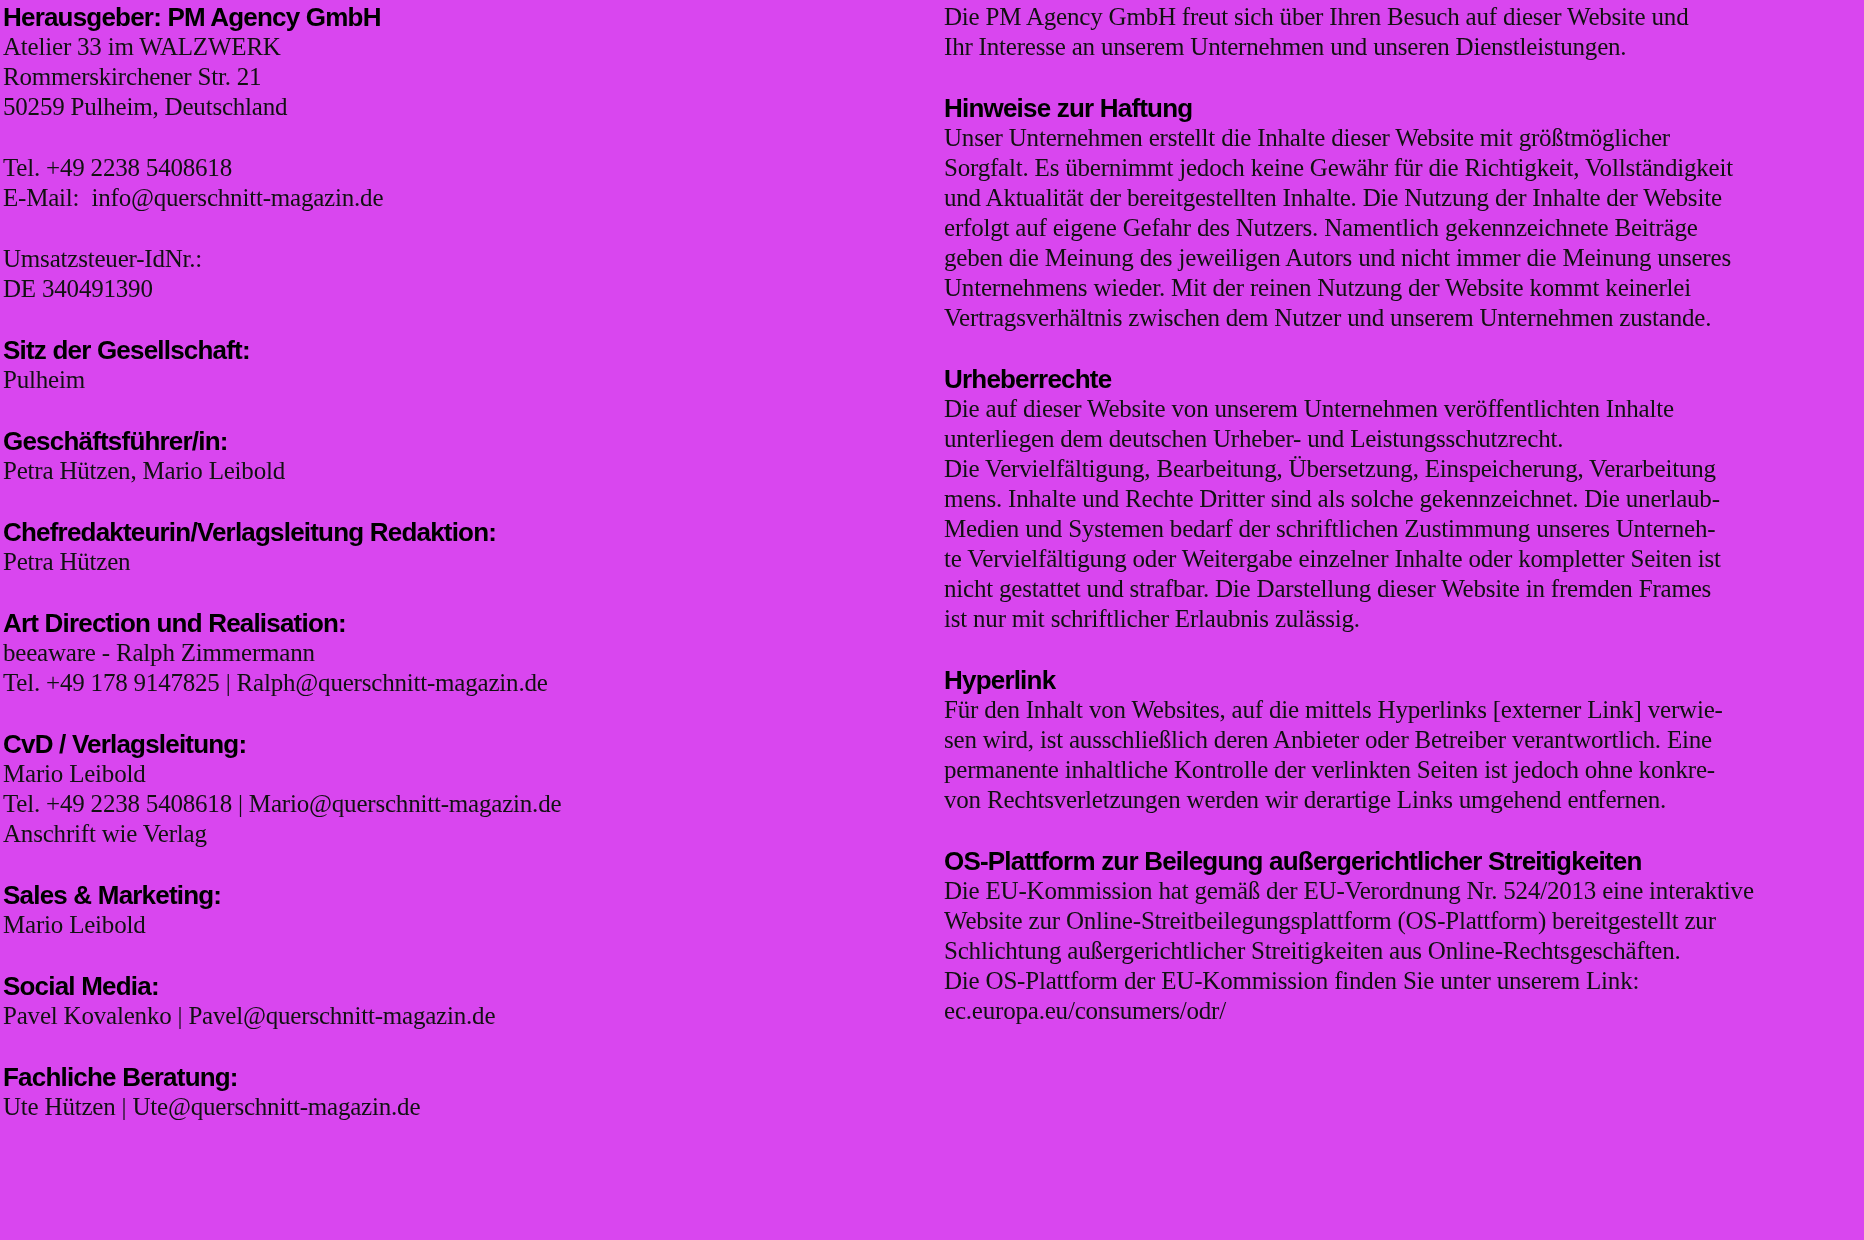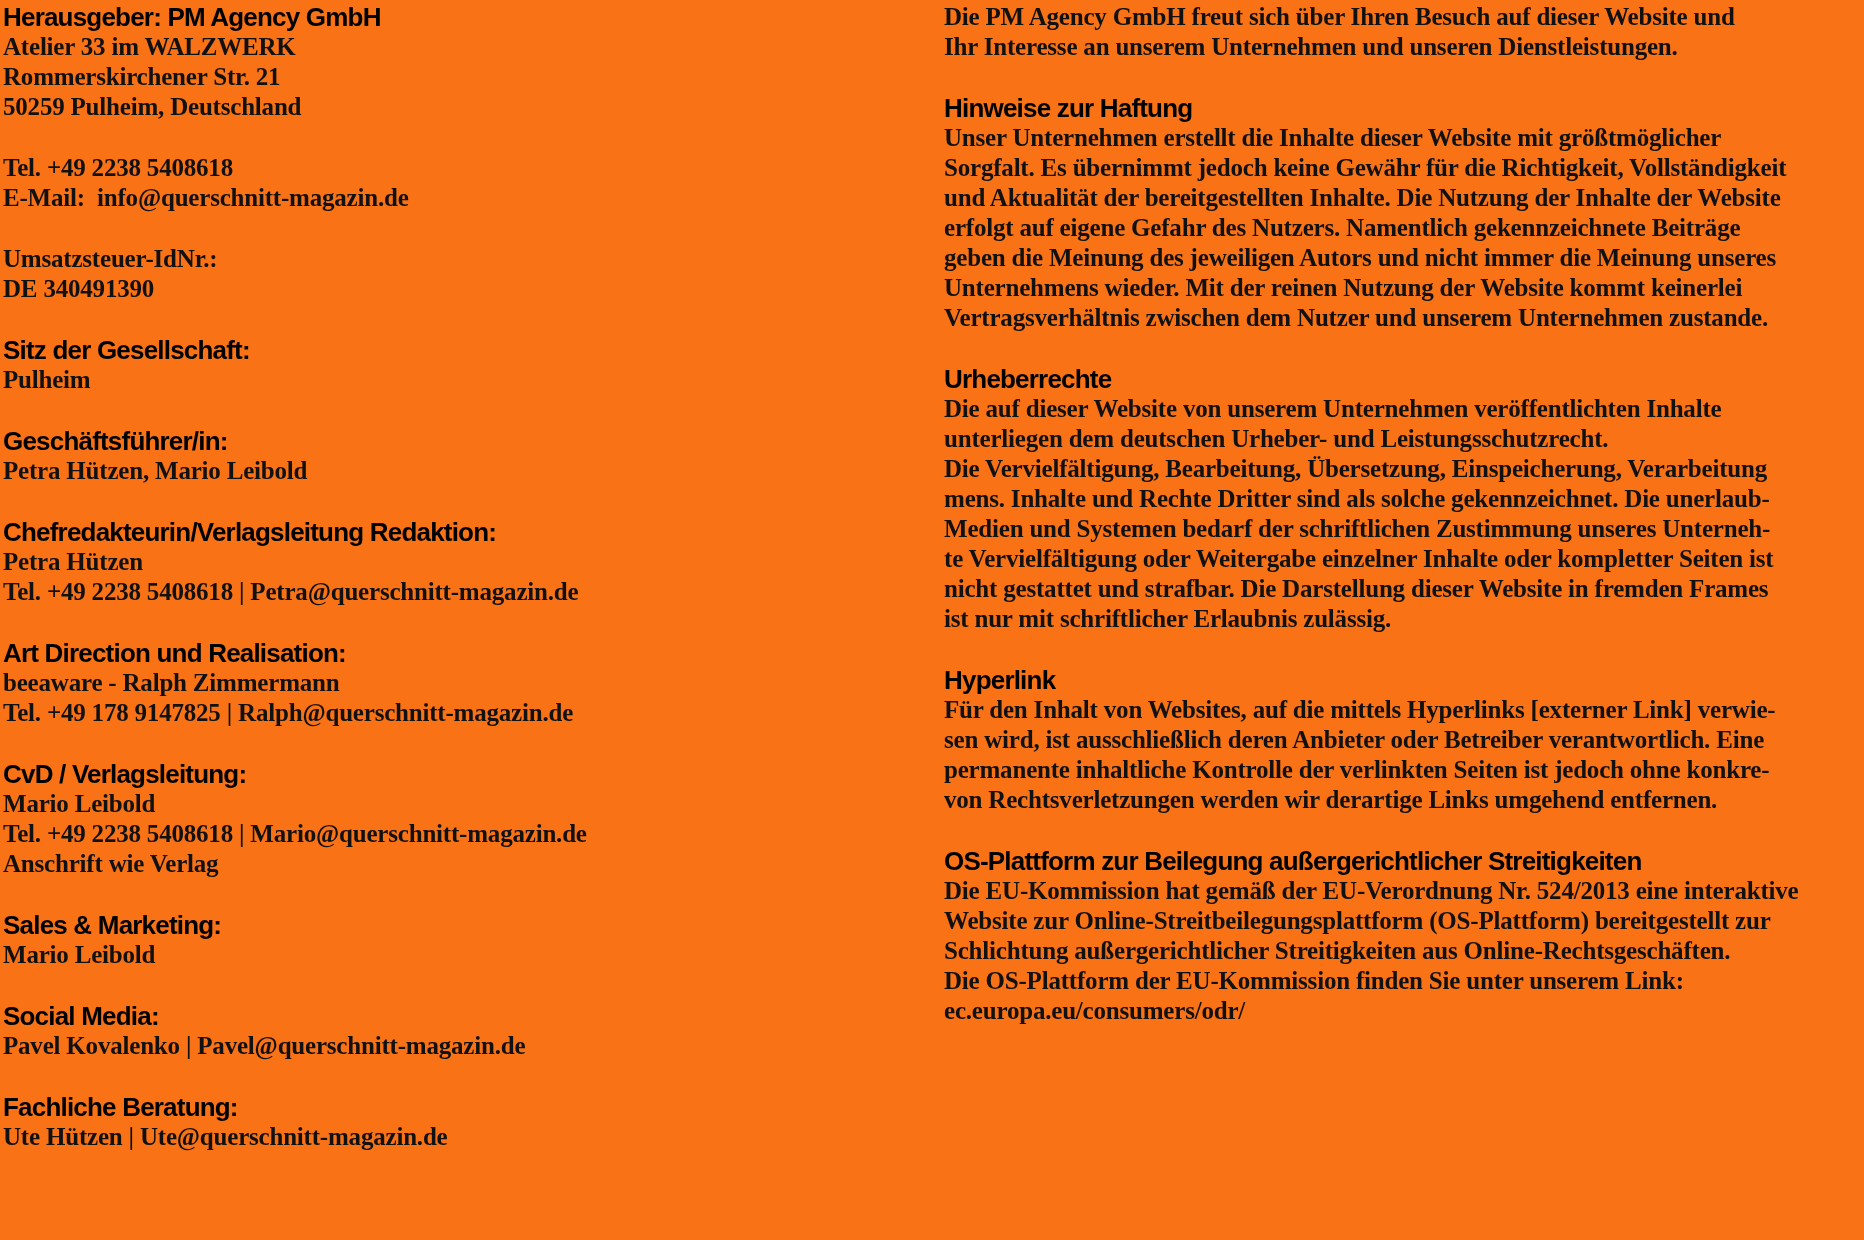--- a/index.html
+++ b/index.html
@@ -4,21 +4,21 @@
 <style>
   html, body {
     margin: 0;
     padding: 0;
     background: #ffffff;
   }
   .page {
     position: relative;
     width: 1864px;
     height: 1240px;
-    background: #f97316;
+    background: #d946ef;
     color: #0b0b0b;
     overflow: hidden;
     font-family: "Liberation Serif", serif;
   }
   .column {
     position: absolute;
     top: 2px;
   }
   .column.left  { left: 3px;   width: 925px; }
   .column.right { left: 944px; width: 918px; }
@@ -35,21 +35,20 @@
     color: #000000;
     white-space: pre;
   }
   .line {
     font-family: "Liberation Serif", serif;
     font-size: 25px;
     line-height: 30px;
     letter-spacing: -0.2px;
     color: #111111;
     white-space: pre;
-    font-weight: bold;
   }
 </style>
 </head>
 <body>
 
 <div class="page">
   <div class="column left">
       <section class="doc-section">
         <div class="heading">Herausgeber: PM Agency GmbH</div>
         <div class="line">Atelier 33 im WALZWERK</div>
@@ -68,21 +67,20 @@
         <div class="heading">Sitz der Gesellschaft:</div>
         <div class="line">Pulheim</div>
       </section>
       <section class="doc-section">
         <div class="heading">Geschäftsführer/in:</div>
         <div class="line">Petra Hützen, Mario Leibold</div>
       </section>
       <section class="doc-section">
         <div class="heading">Chefredakteurin/Verlagsleitung Redaktion:</div>
         <div class="line">Petra Hützen</div>
-        <div class="line">Tel. +49 2238 5408618 | Petra@querschnitt-magazin.de</div>
       </section>
       <section class="doc-section">
         <div class="heading">Art Direction und Realisation:</div>
         <div class="line">beeaware - Ralph Zimmermann</div>
         <div class="line">Tel. +49 178 9147825 | Ralph@querschnitt-magazin.de</div>
       </section>
       <section class="doc-section">
         <div class="heading">CvD / Verlagsleitung:</div>
         <div class="line">Mario Leibold</div>
         <div class="line">Tel. +49 2238 5408618 | Mario@querschnitt-magazin.de</div>

